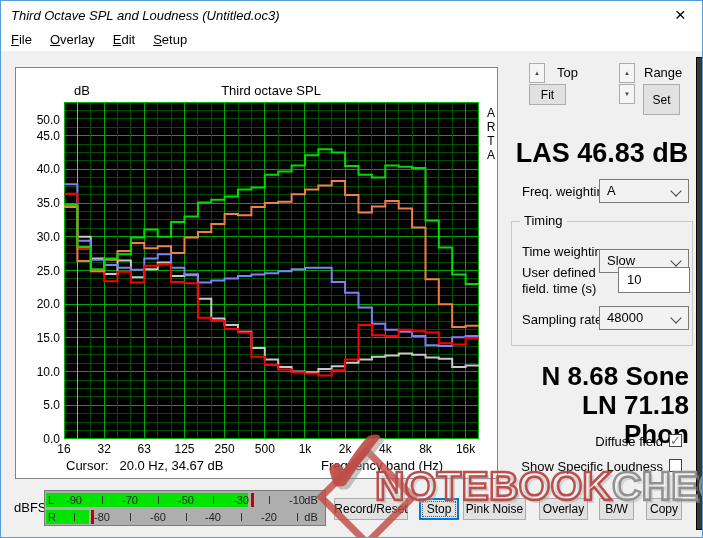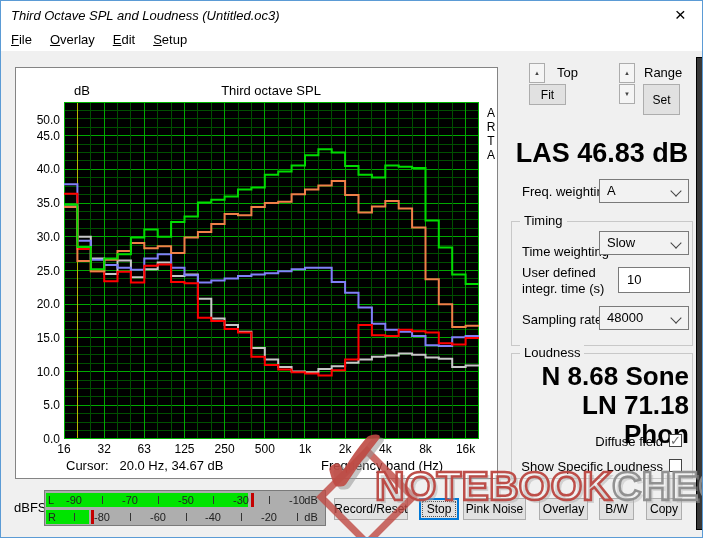--- a/index.html
+++ b/index.html
@@ -221,36 +221,33 @@
   <span class="panel-label" style="left:521px;top:183px;">Freq. weighting</span>
   <div class="combo" style="left:598px;top:178px;">
     <span>A</span>
     <span class="chev"></span>
   </div>
 
   <div class="groupbox" style="left:510px;top:220px;width:182px;height:125px;">
     <span class="legend">Timing</span>
   </div>
   <span class="panel-label" style="left:521px;top:243px;">Time weighting</span>
-  <div class="combo" style="left:598px;top:230px;">
+  <div class="combo" style="left:598px;top:248px;">
     <span>Slow</span>
     <span class="chev"></span>
   </div>
   <span class="panel-label" style="left:521px;top:264px;">User defined</span>
-  <span class="panel-label" style="left:521px;top:280px;">integr. time (s)</span>
+  <span class="panel-label" style="left:521px;top:280px;">field. time (s)</span>
   <div class="textinput" style="left:617px;top:266px;width:72px;height:26px;">10</div>
   <span class="panel-label" style="left:521px;top:311px;">Sampling rate</span>
   <div class="combo" style="left:598px;top:305px;">
     <span>48000</span>
     <span class="chev"></span>
   </div>
 
-  <div class="groupbox" style="left:510px;top:352px;width:182px;height:126px;">
-    <span class="legend">Loudness</span>
-  </div>
   <div class="bigvalue" style="left:510px;top:361px;width:178px;text-align:right;font-size:26px;line-height:29px;">N 8.68 Sone</div>
   <div class="bigvalue" style="left:510px;top:390px;width:178px;text-align:right;font-size:26px;line-height:29px;">LN 71.18 Phon</div>
   <span class="panel-label" style="left:510px;top:433px;width:152px;text-align:right;">Diffuse field</span>
   <div class="checkbox" style="left:668px;top:433px;">
     <span>✓</span>
   </div>
   <span class="panel-label" style="left:500px;top:458px;width:162px;text-align:right;">Show Specific Loudness</span>
   <div class="checkbox" style="left:668px;top:458px;"></div>
 
   <span id="dbfs-label">dBFS</span>

